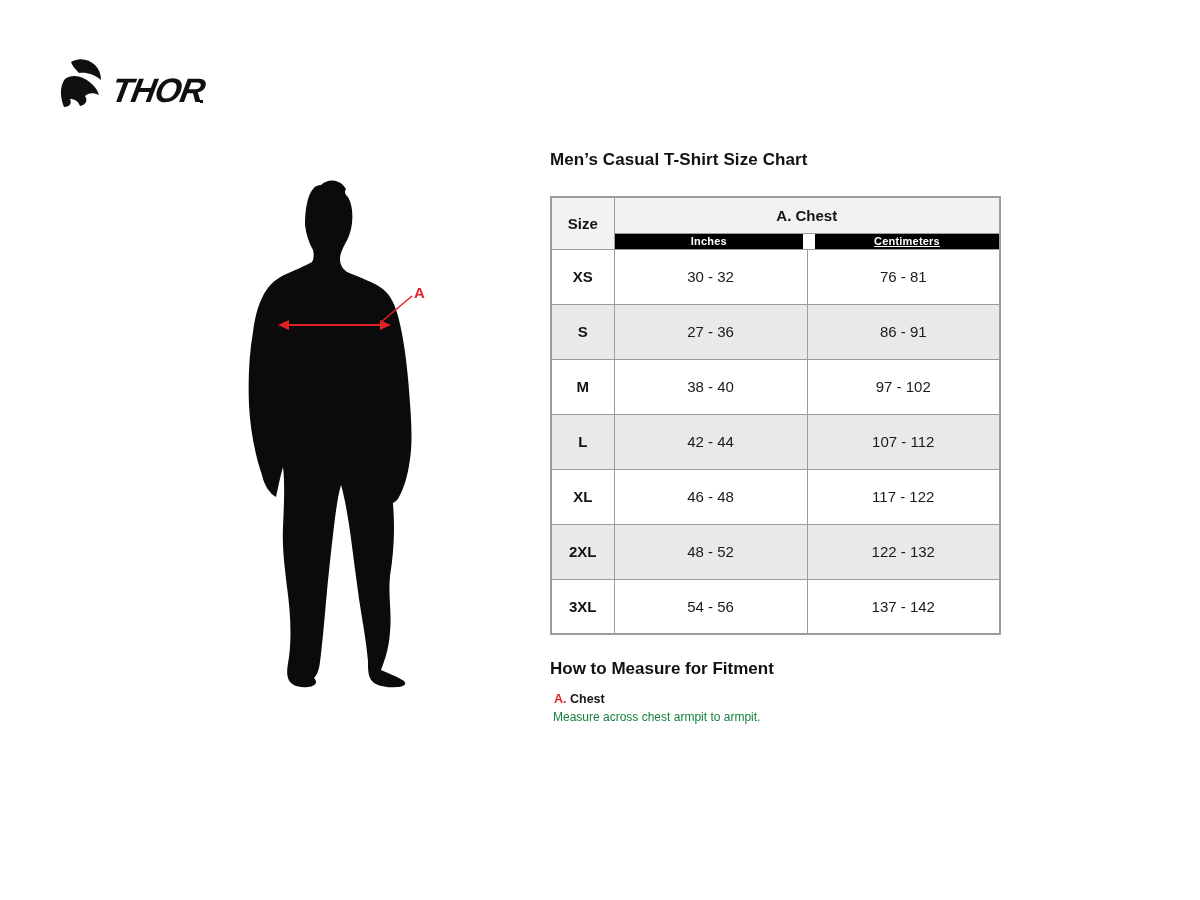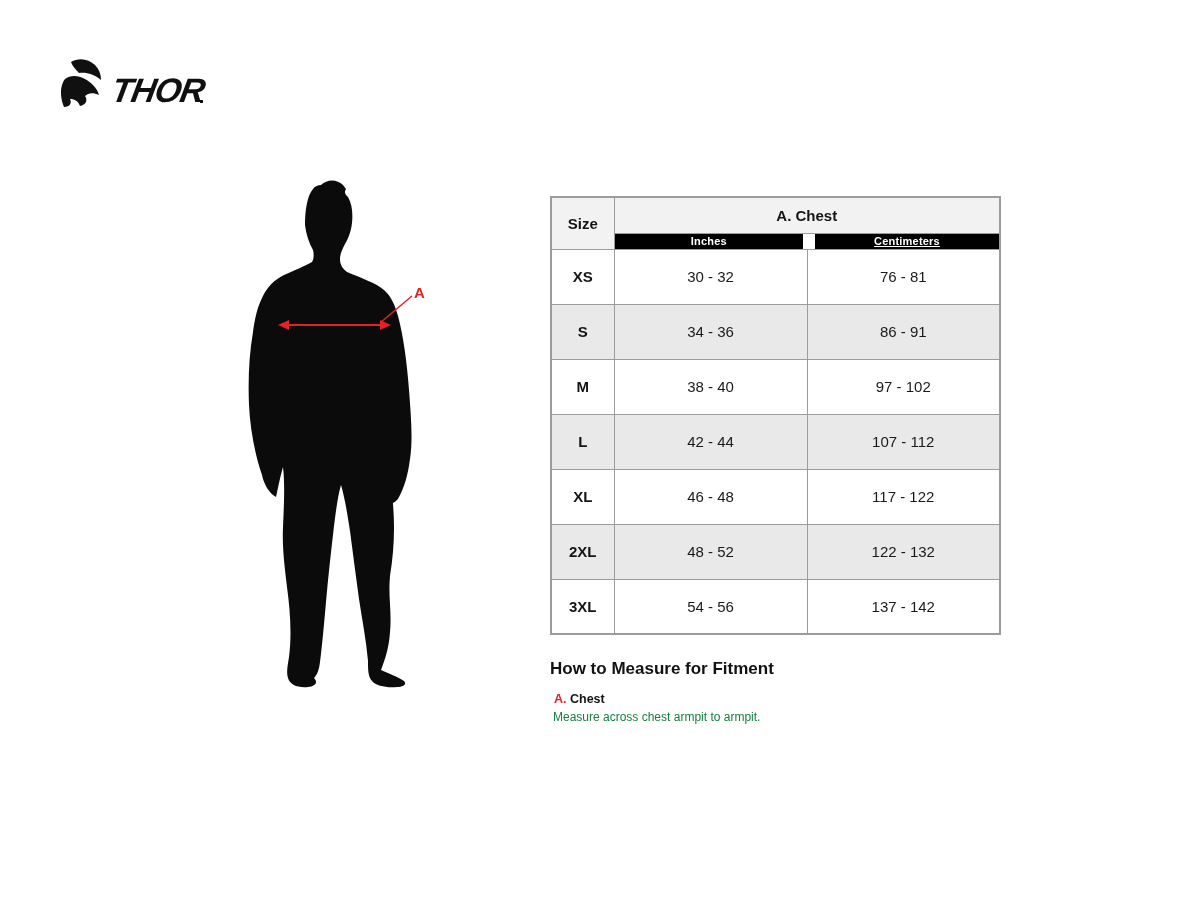--- a/index.html
+++ b/index.html
@@ -115,20 +115,21 @@
       <g>
         <line x1="46" y1="155" x2="143" y2="155" stroke="#e32227" stroke-width="2"></line>
         <polygon points="38,155 49,150 49,160" fill="#e32227"></polygon>
         <polygon points="151,155 140,150 140,160" fill="#e32227"></polygon>
         <line x1="140" y1="153" x2="172" y2="126" stroke="#e32227" stroke-width="1.5"></line>
         <text x="174" y="128" font-family="Liberation Sans, sans-serif" font-size="15" font-weight="bold" fill="#e32227">A</text>
       </g>
     </svg>
   </div>
 
+  <div class="chart-title">Men’s Casual T-Shirt Size Chart</div>
 
   <table class="size-table">
     <colgroup>
         <col class="c-size">
         <col class="c-in">
         <col class="c-cm">
       </colgroup>
     <thead>
       <tr>
         <th class="size-th" rowspan="2">Size</th>
@@ -144,21 +145,21 @@
       </tr>
     </thead>
     <tbody>
       <tr>
         <td class="size-cell">XS</td>
         <td class="val-cell">30 - 32</td>
         <td class="val-cell">76 - 81</td>
       </tr>
       <tr>
         <td class="size-cell">S</td>
-        <td class="val-cell">34 - 36</td>
+        <td class="val-cell">27 - 36</td>
         <td class="val-cell">86 - 91</td>
       </tr>
       <tr>
         <td class="size-cell">M</td>
         <td class="val-cell">38 - 40</td>
         <td class="val-cell">97 - 102</td>
       </tr>
       <tr>
         <td class="size-cell">L</td>
         <td class="val-cell">42 - 44</td>

